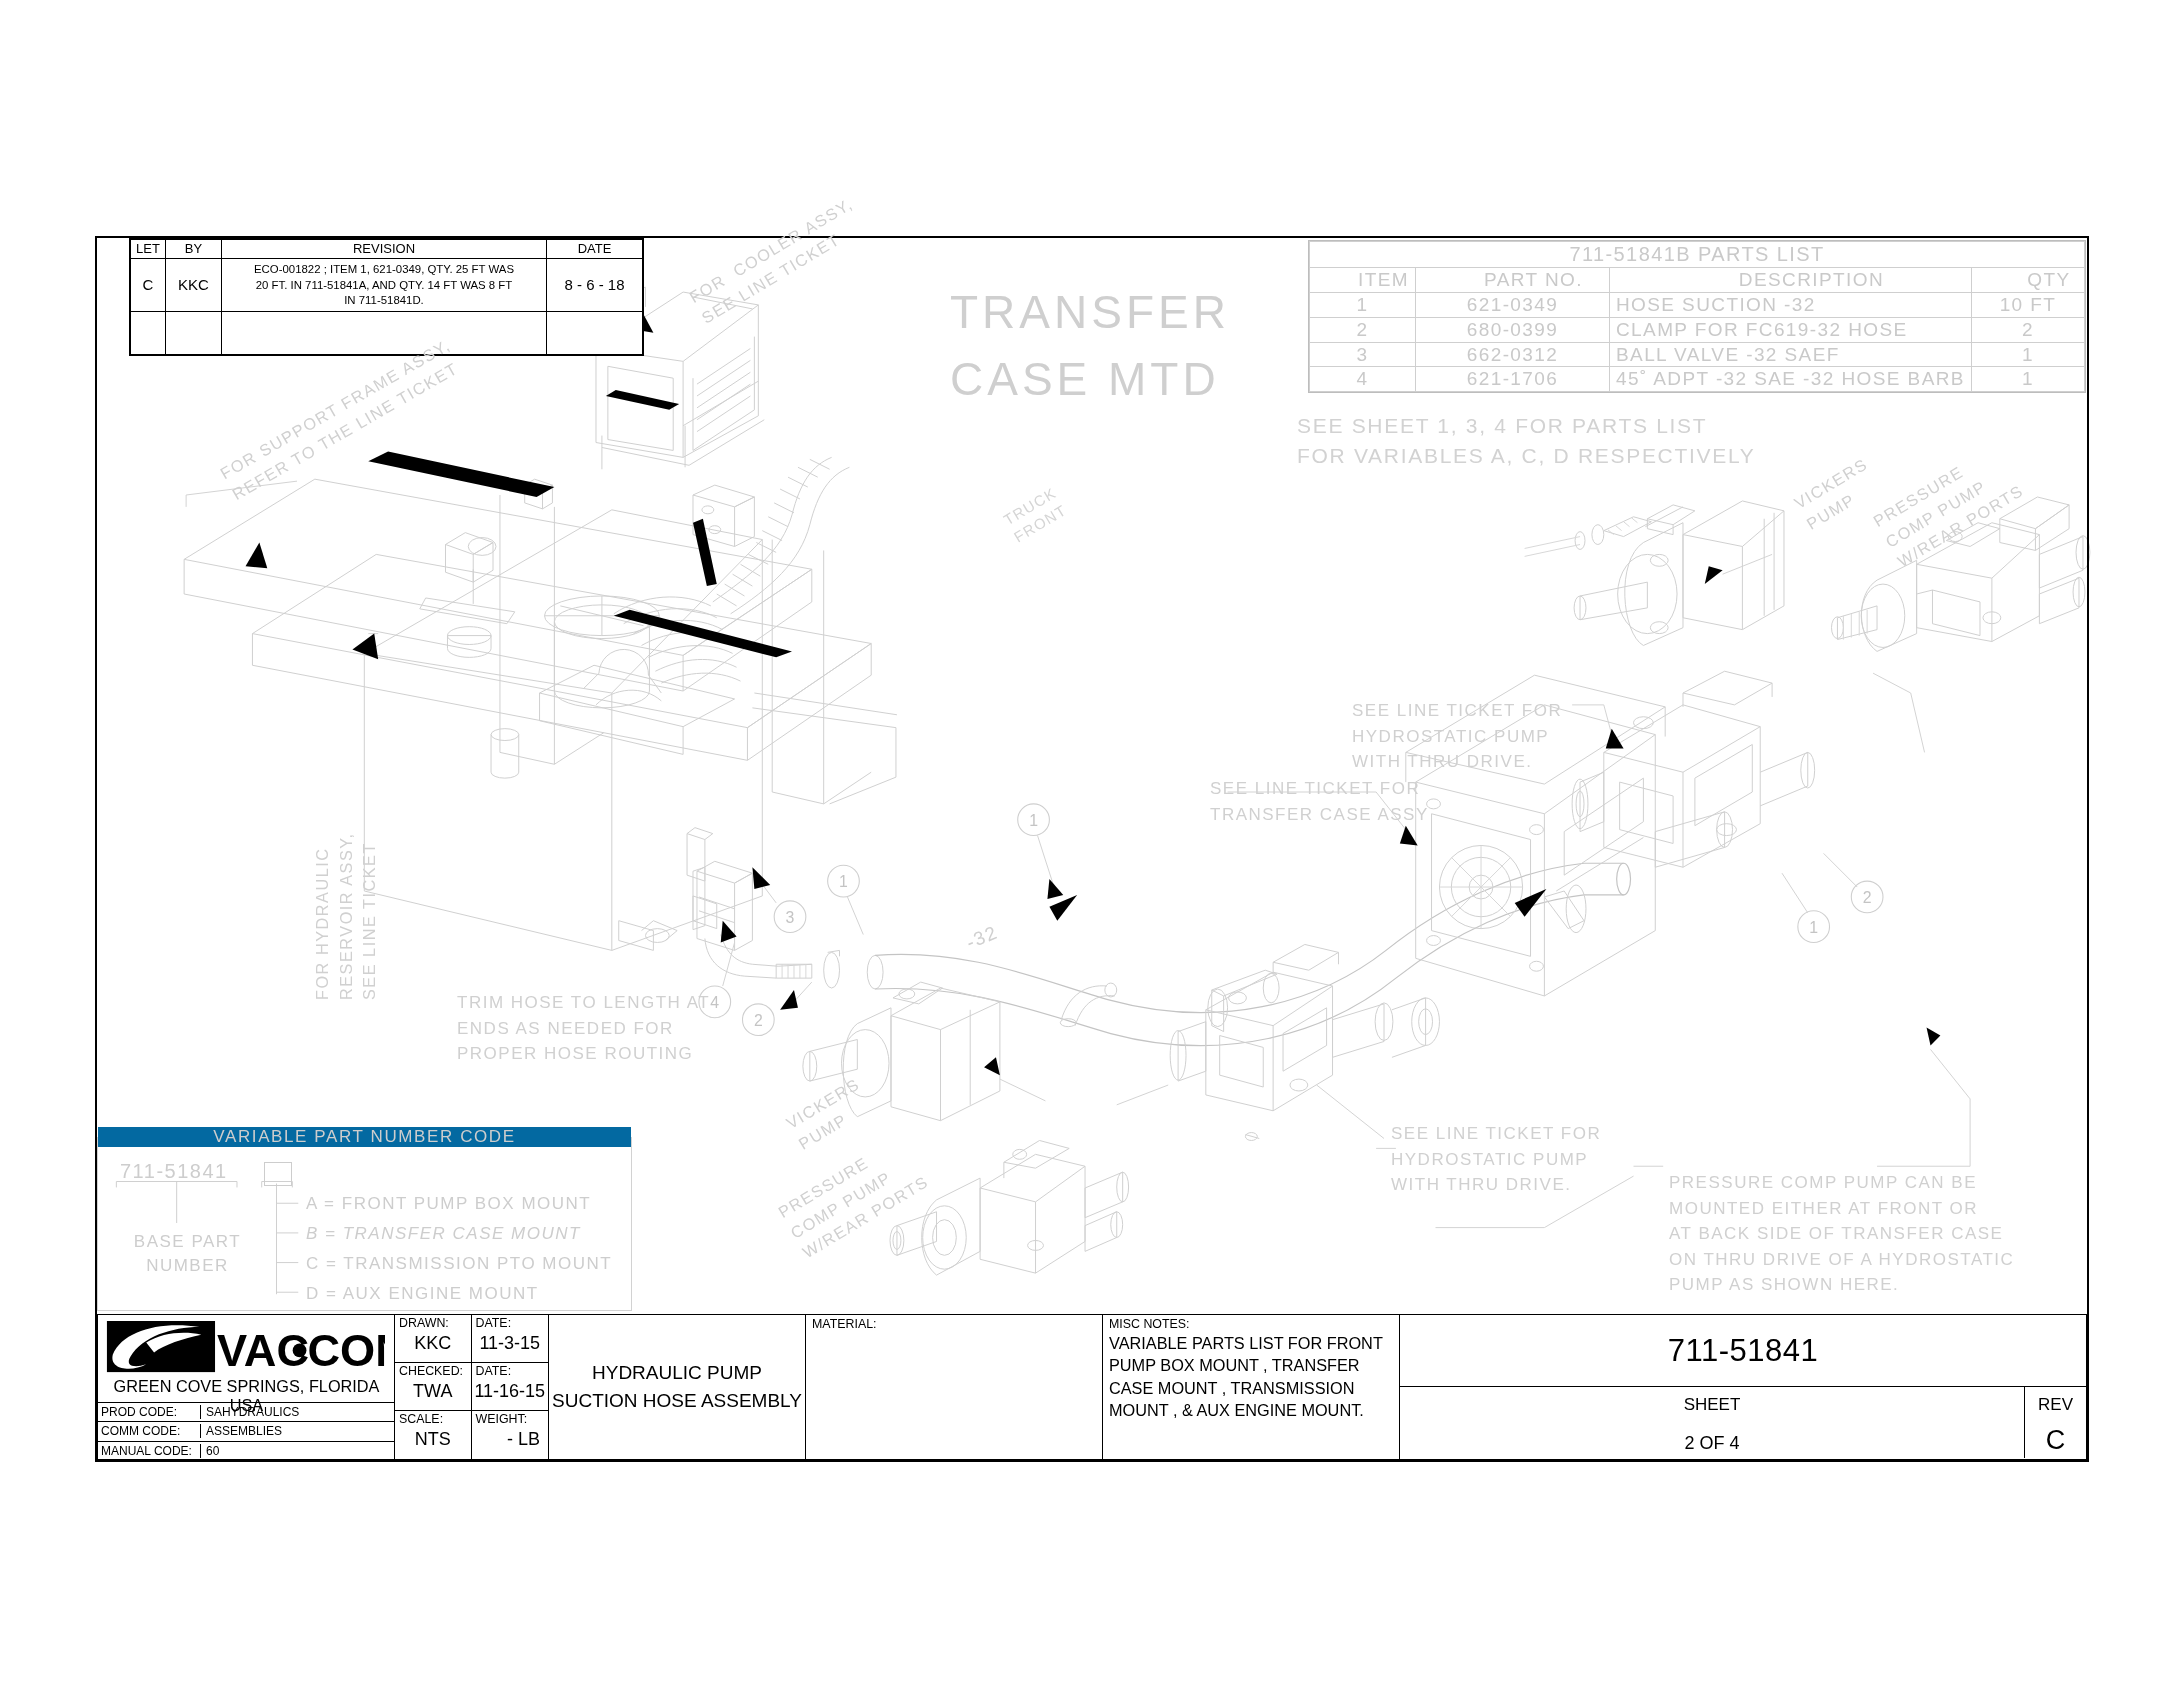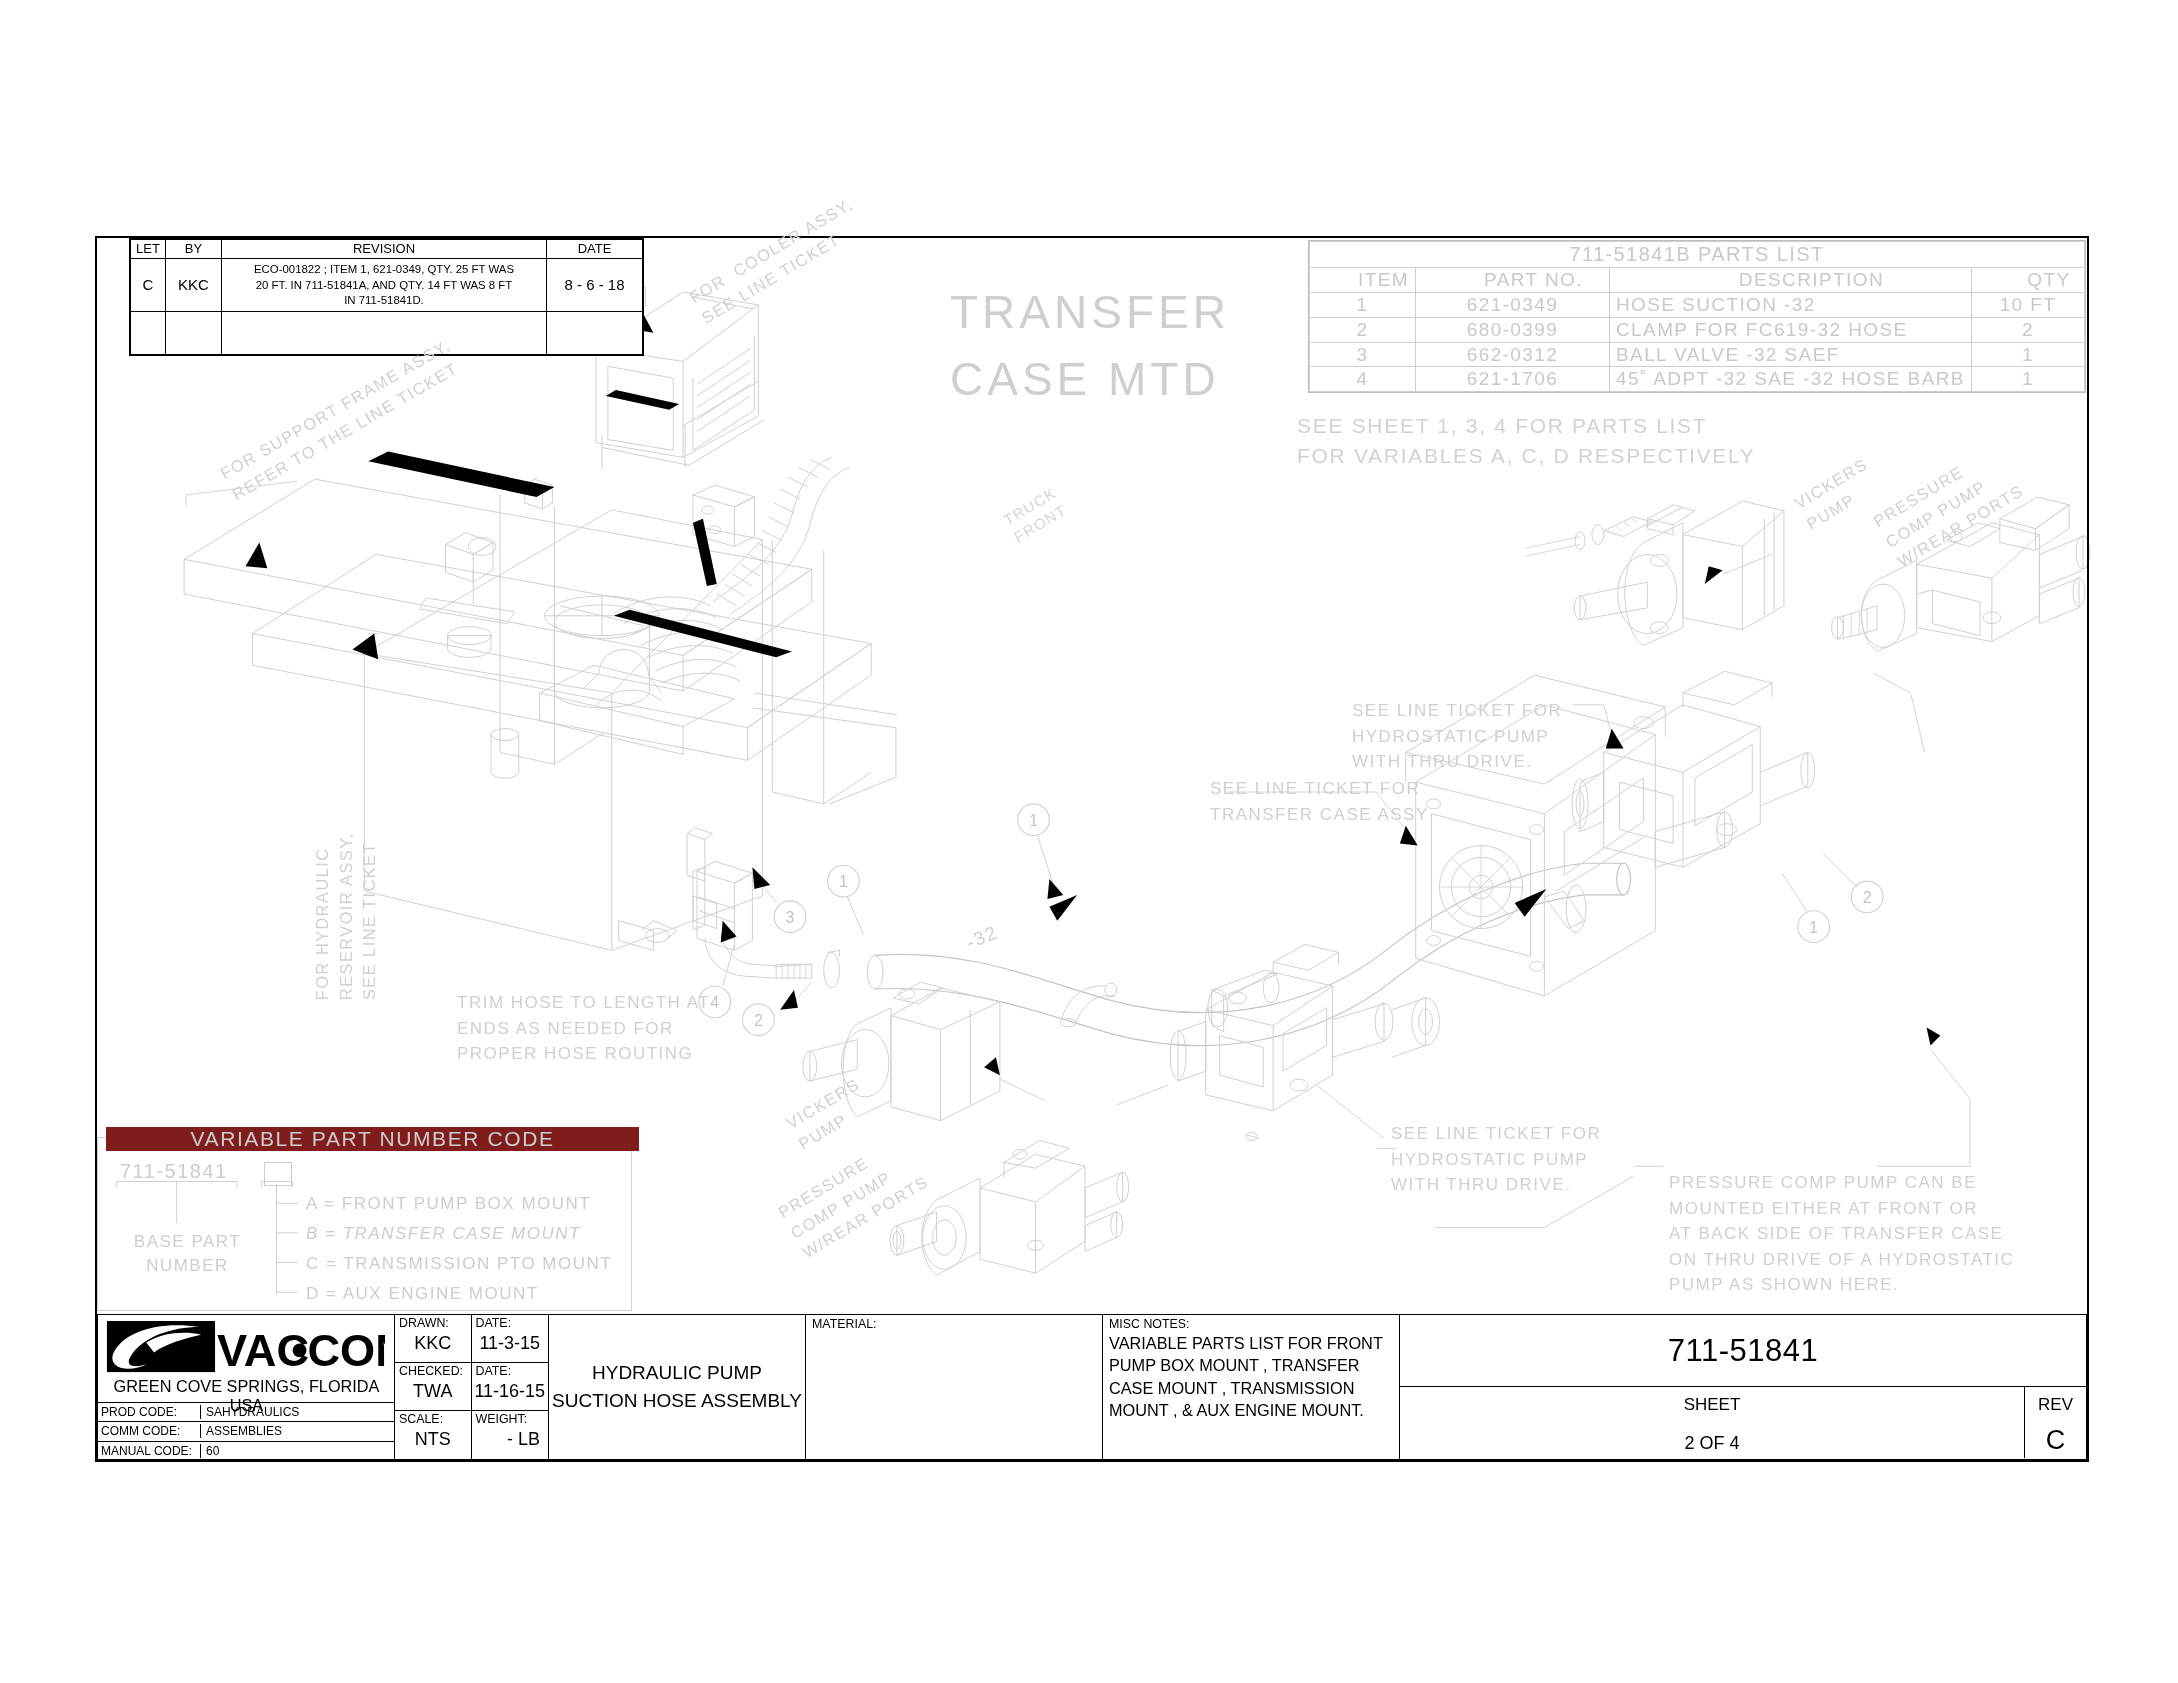--- a/index.html
+++ b/index.html
@@ -41,21 +41,21 @@
   #viewtitle{position:absolute;left:950px;top:279px;font-size:46px;line-height:1.45;color:#cfcfcf;letter-spacing:4px;white-space:pre;}
   #truckfrontlbl{position:absolute;left:1000px;top:513px;font-size:15px;color:#d5d5d5;letter-spacing:1.3px;
      transform:rotate(-31deg);transform-origin:left top;line-height:1.35;white-space:pre;}
 
   
   .rot{position:absolute;font-size:16.3px;color:#d0d0d0;letter-spacing:1.5px;line-height:1.45;white-space:pre;transform-origin:left top;}
   .note{position:absolute;font-size:17px;color:#d0d0d0;letter-spacing:1.5px;line-height:1.5;white-space:pre;}
 
   
   #varbox{position:absolute;left:97px;top:1137px;width:535px;height:174px;border:1px solid #d2d2d2;box-sizing:border-box;}
-  #varbox .vtitle{position:absolute;left:0;top:-11px;width:100%;text-align:center;font-size:21px;color:#cdcdcd;letter-spacing:1.6px;background:#7f1d1d;margin-left:8px;}
+  #varbox .vtitle{position:absolute;left:0;top:-11px;width:100%;text-align:center;font-size:17px;color:#cdcdcd;letter-spacing:1.6px;background:#0369a1;}
   #varbox .basepn{position:absolute;left:22px;top:22px;font-size:20px;color:#cdcdcd;letter-spacing:1.5px;}
   #varbox .basecap{position:absolute;left:30px;top:92px;font-size:17px;color:#cdcdcd;letter-spacing:1.5px;line-height:1.4;text-align:center;width:119px;white-space:pre;}
   #varbox .sqbox{position:absolute;left:166px;top:24px;width:26px;height:22px;border:1px solid #cdcdcd;}
   #varbox .opt{position:absolute;font-size:17px;color:#cdcdcd;letter-spacing:1.5px;white-space:nowrap;}
 
   
   #titleblock{position:absolute;left:97px;top:1314px;width:1990px;height:146px;border:1px solid #000;box-sizing:border-box;
      display:flex;background:#fff;}
   #titleblock .cell{border-right:1px solid #000;box-sizing:border-box;position:relative;}
   #titleblock .lbl{font-size:12.4px;color:#000;line-height:1.1;}

